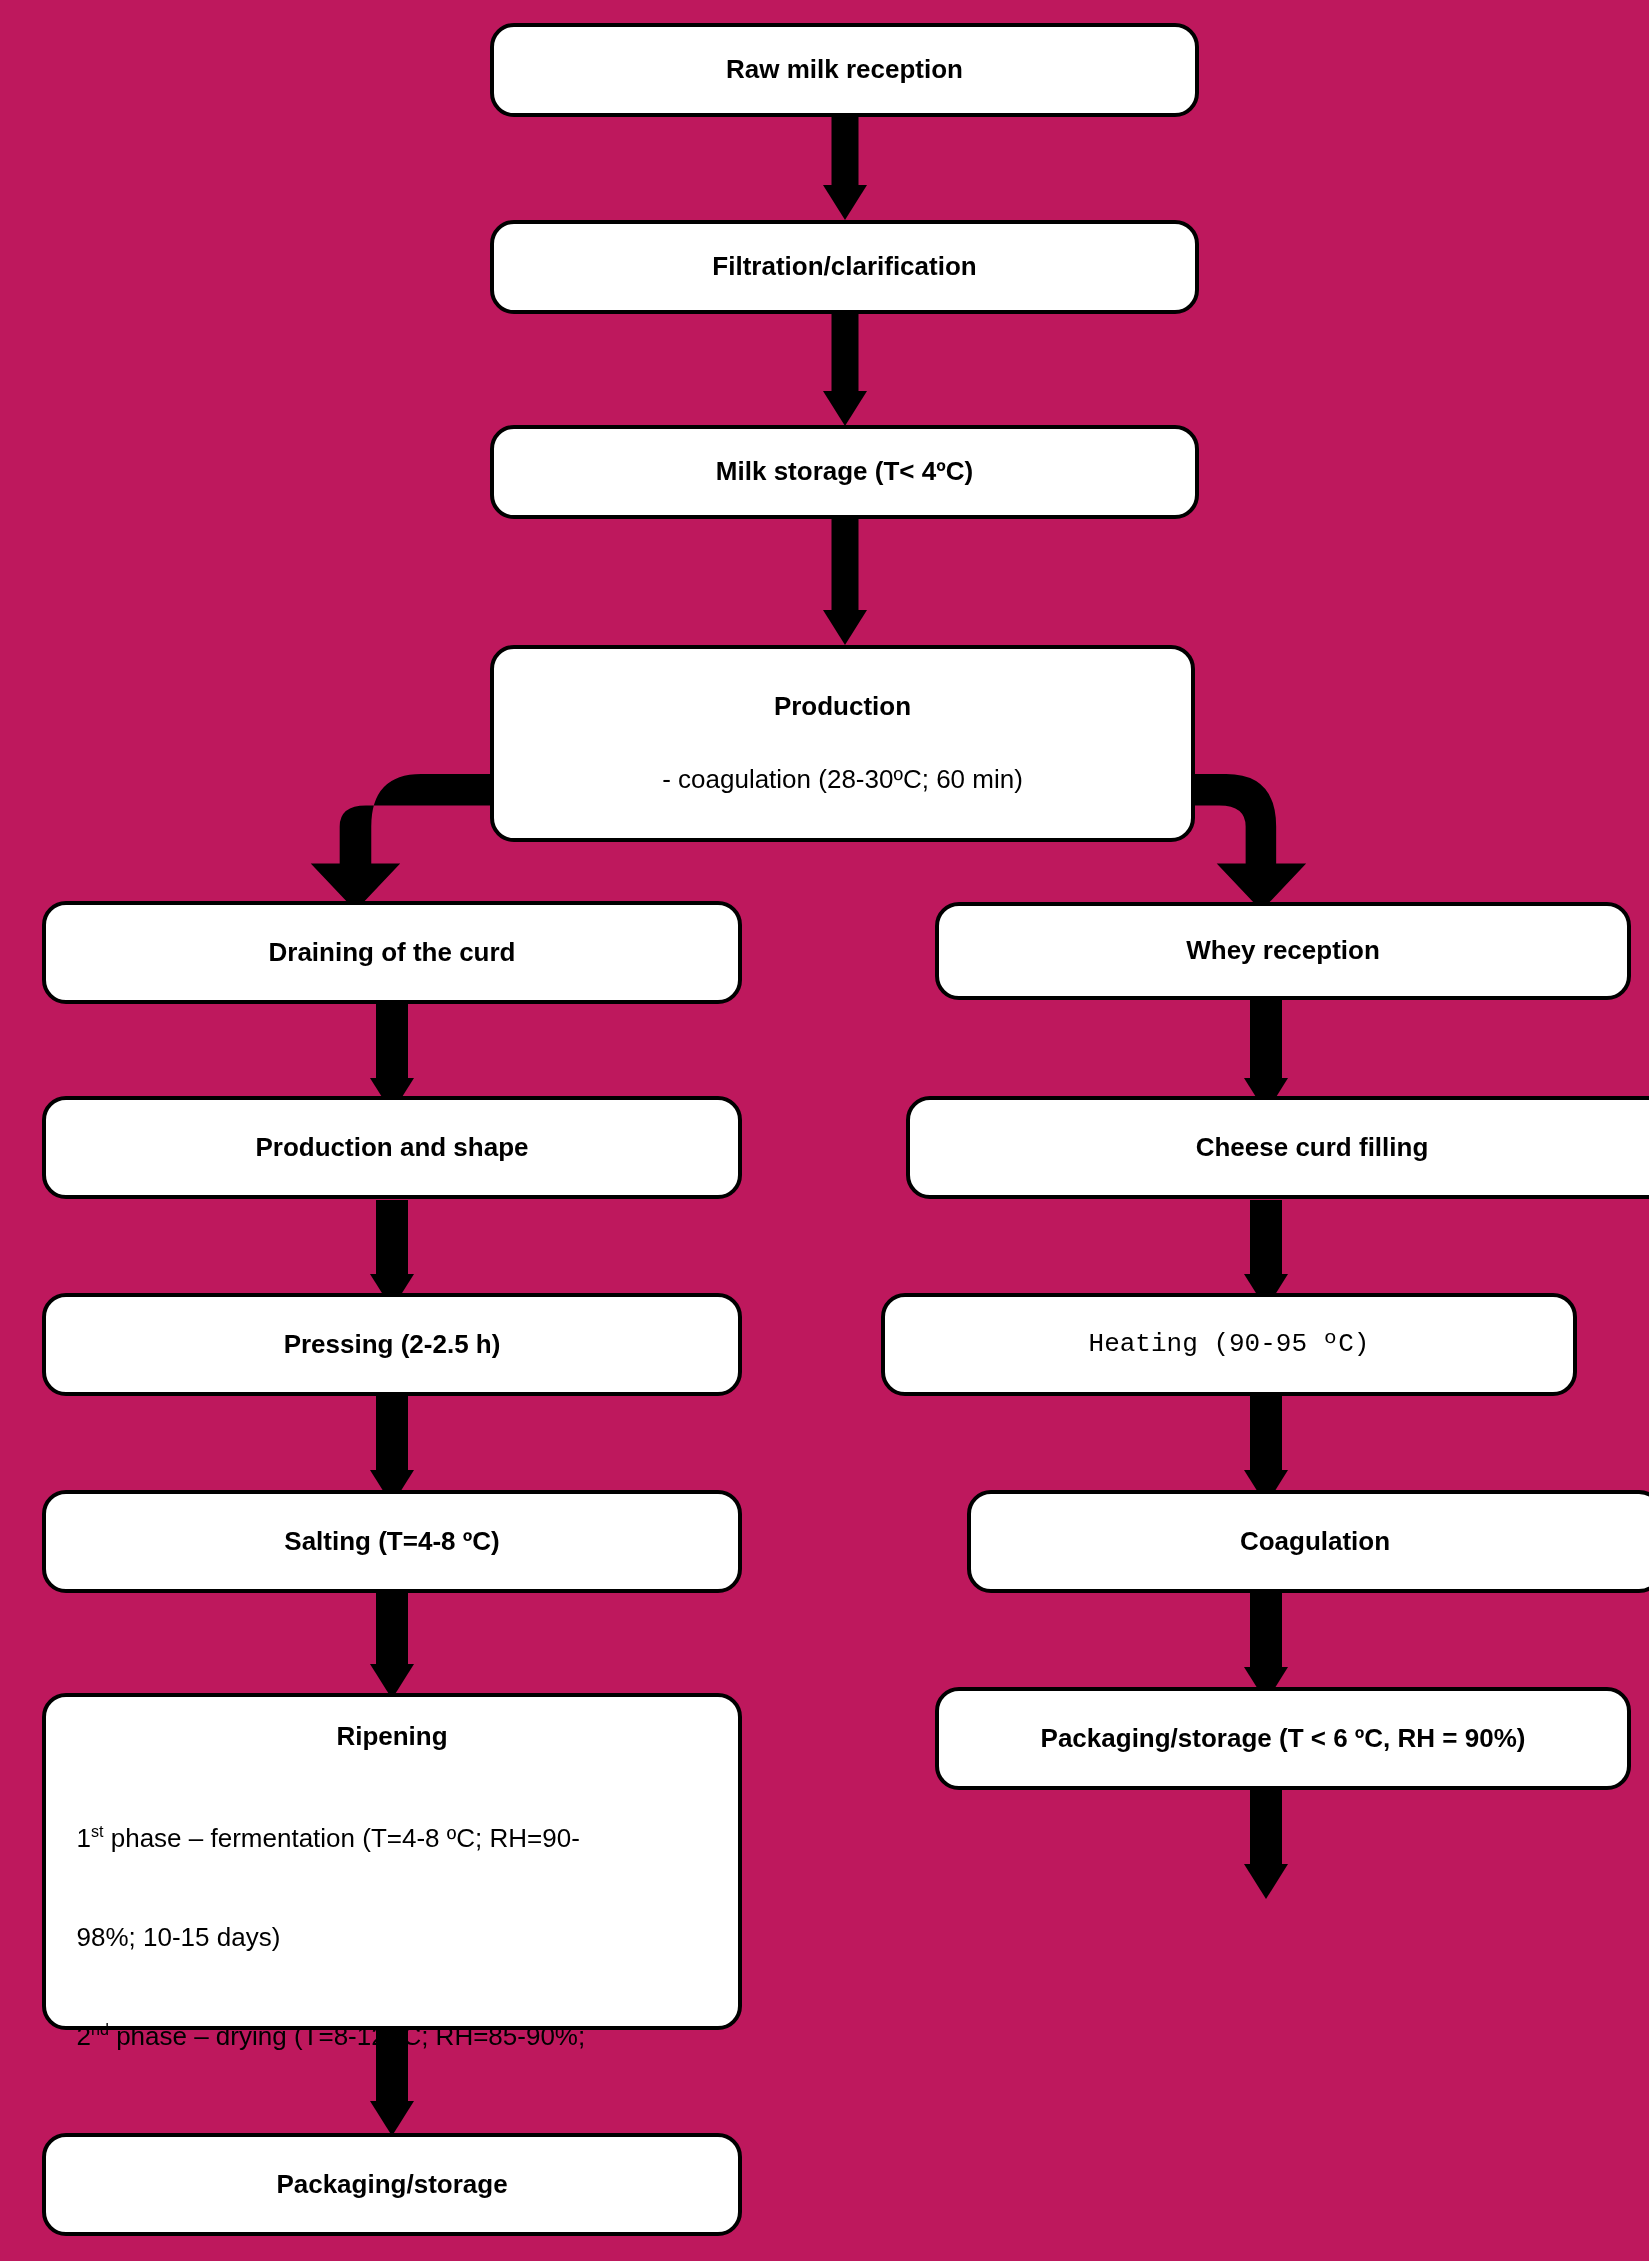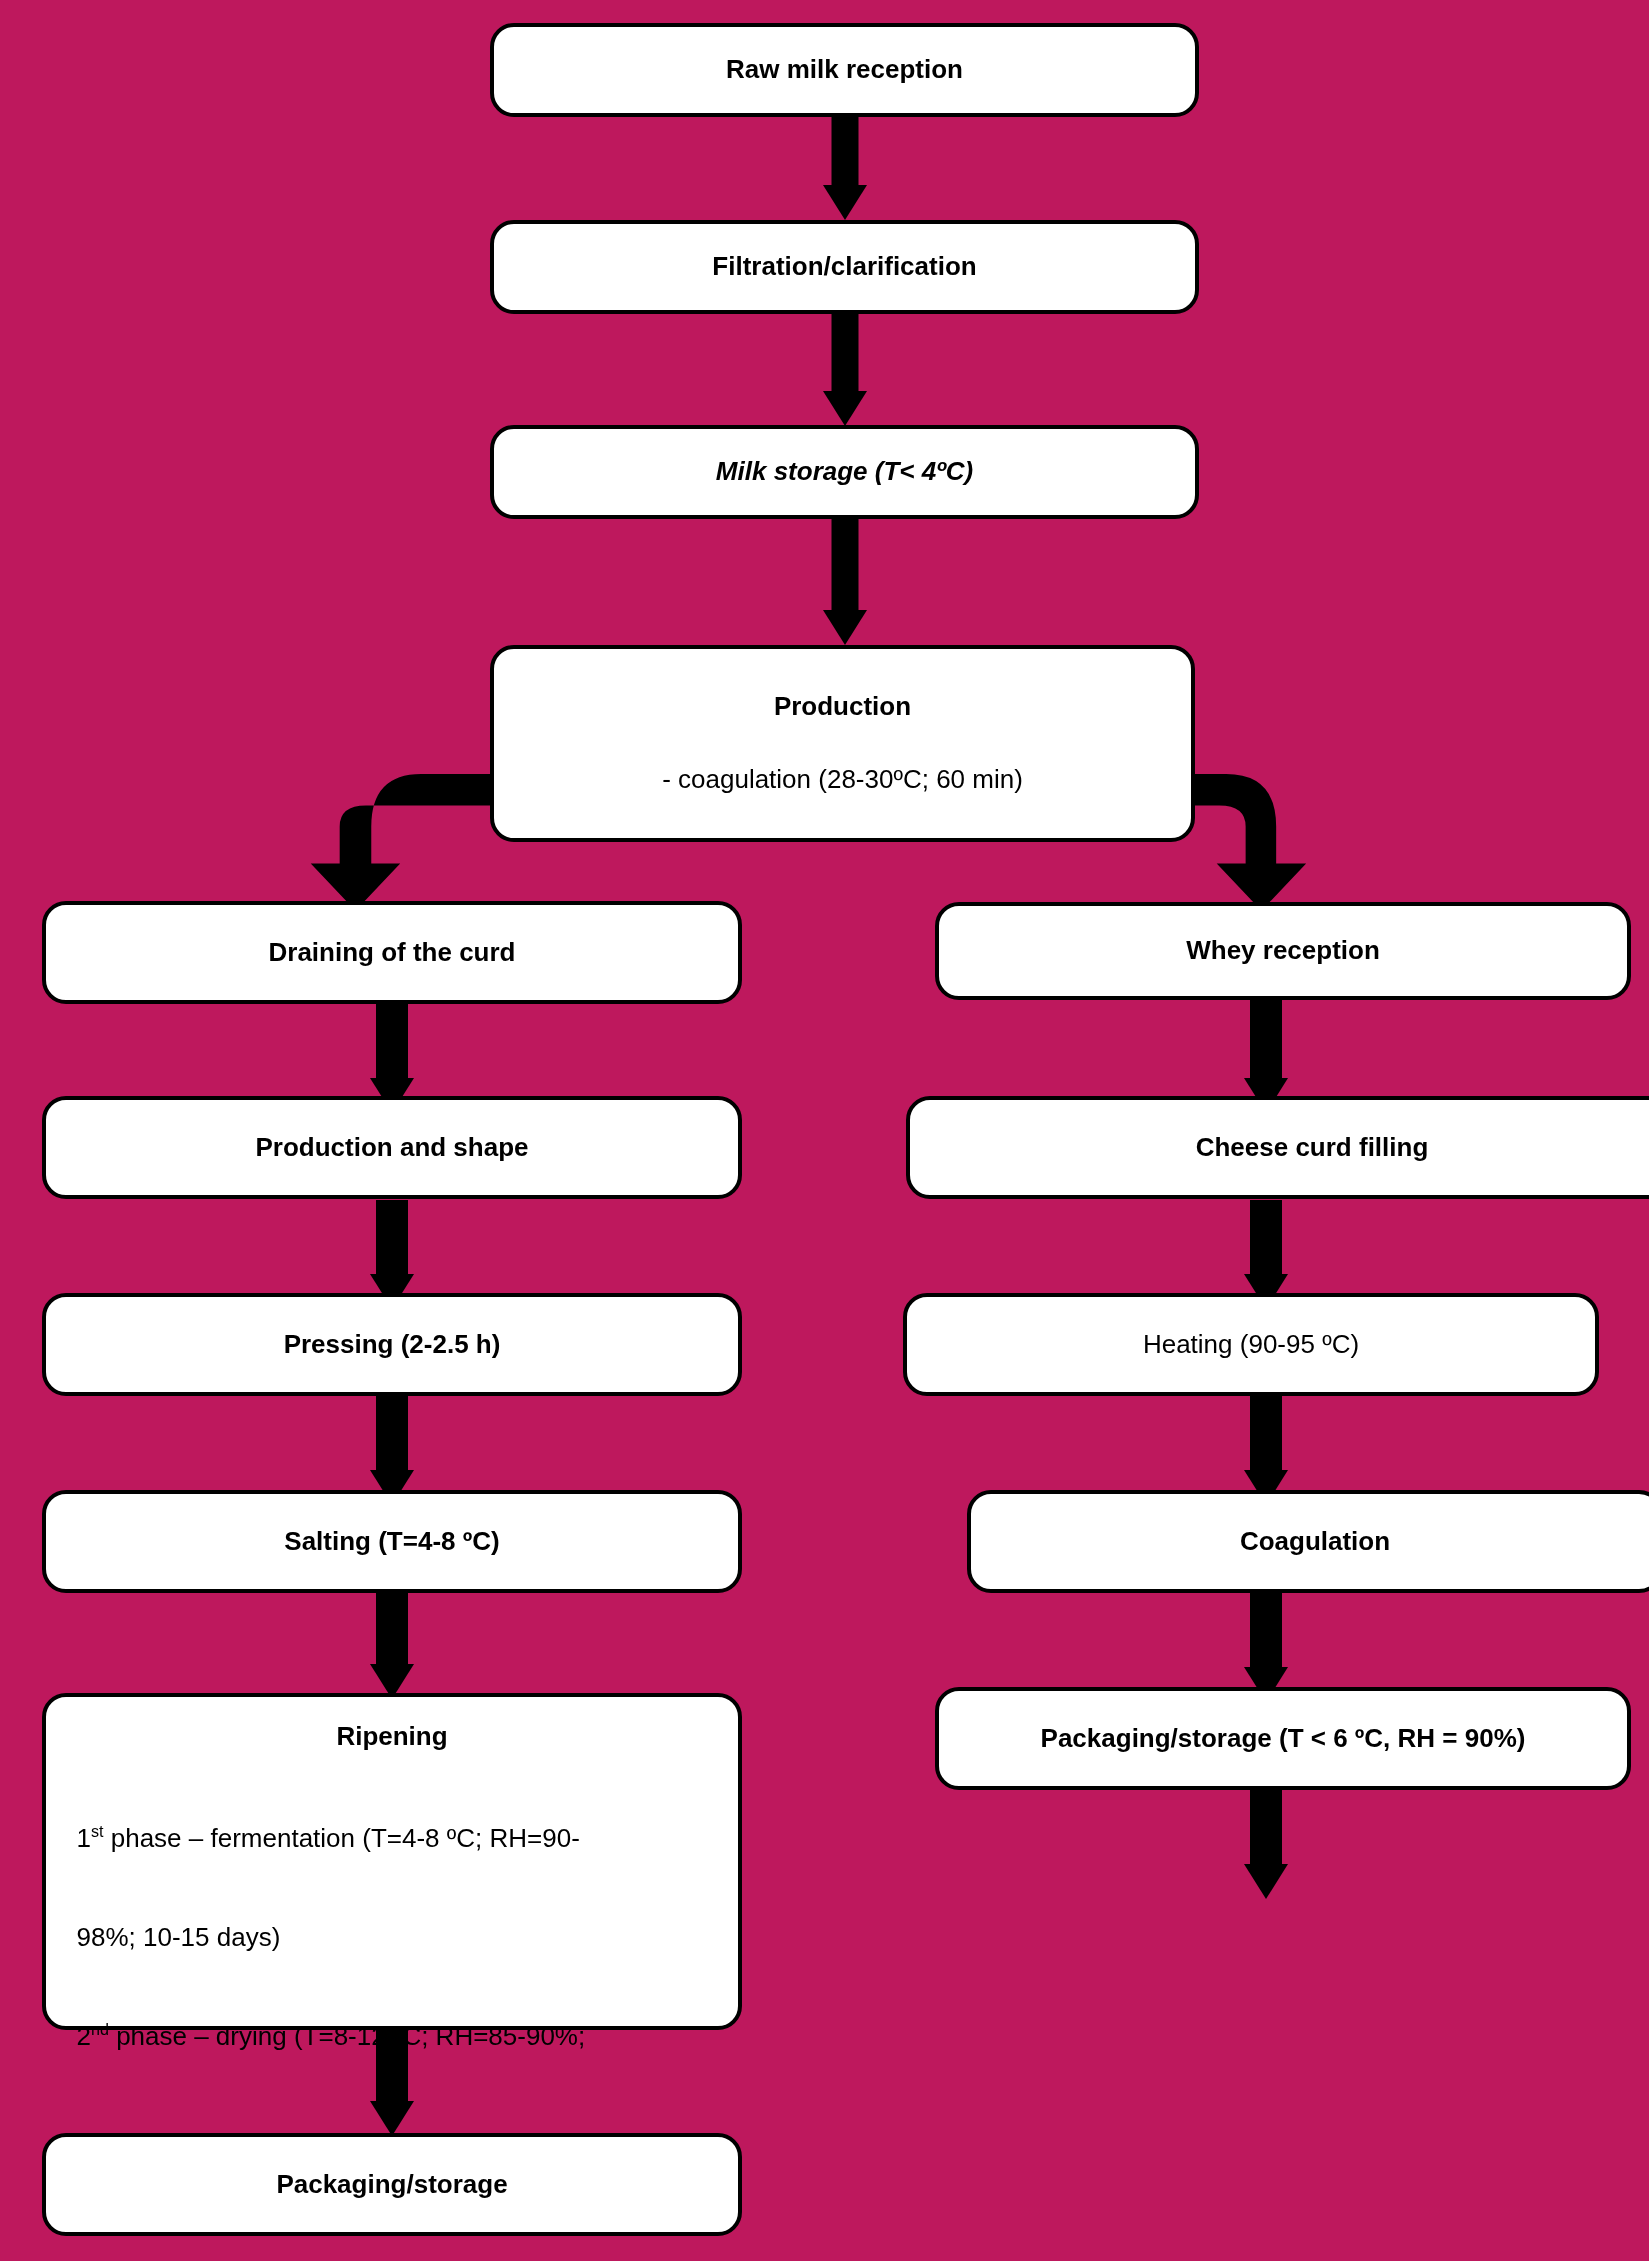--- a/index.html
+++ b/index.html
@@ -102,21 +102,21 @@
 
   <div class="node" style="left:490px; top:220px; width:709px; height:94px;">
     <span class="line">Filtration/clarification</span>
   </div>
 
   <div class="arrow-down" style="left:800px; top:314px; width:89px; height:112px;">
     <div class="shaft" style="width:27px; height:77px;"></div>
     <div class="head"></div>
   </div>
 
-  <div class="node" style="left:490px; top:425px; width:709px; height:94px;font-style:italic;">
+  <div class="node" style="left:490px; top:425px; width:709px; height:94px;">
     <span class="line">Milk storage (T&lt; 4ºC)</span>
   </div>
 
   <div class="arrow-down" style="left:800px; top:519px; width:89px; height:126px;">
     <div class="shaft" style="width:27px; height:92px;"></div>
     <div class="head"></div>
   </div>
 
   <div class="node" style="left:490px; top:645px; width:705px; height:197px; justify-content:space-evenly;">
     <span class="line">Production</span>
@@ -198,21 +198,21 @@
 
   <div class="node" style="left:906px; top:1096px; width:812px; height:103px;">
     <span class="line">Cheese curd filling</span>
   </div>
 
   <div class="arrow-down" style="left:1221px; top:1200px; width:89px; height:109px;">
     <div class="shaft" style="width:32px; height:75px;"></div>
     <div class="head"></div>
   </div>
 
-  <div class="node" style="left:903px; top:1293px; width:696px; height:103px;">
+  <div class="node" style="left:881px; top:1293px; width:696px; height:103px;font-family:Liberation Mono, monospace;">
     <span class="line w-normal">Heating (90-95 ºC)</span>
   </div>
 
   <div class="arrow-down" style="left:1221px; top:1396px; width:89px; height:109px;">
     <div class="shaft" style="width:32px; height:75px;"></div>
     <div class="head"></div>
   </div>
 
   <div class="node" style="left:935px; top:1490px; width:696px; height:103px;margin-left:32px;">
     <span class="line">Coagulation</span>

